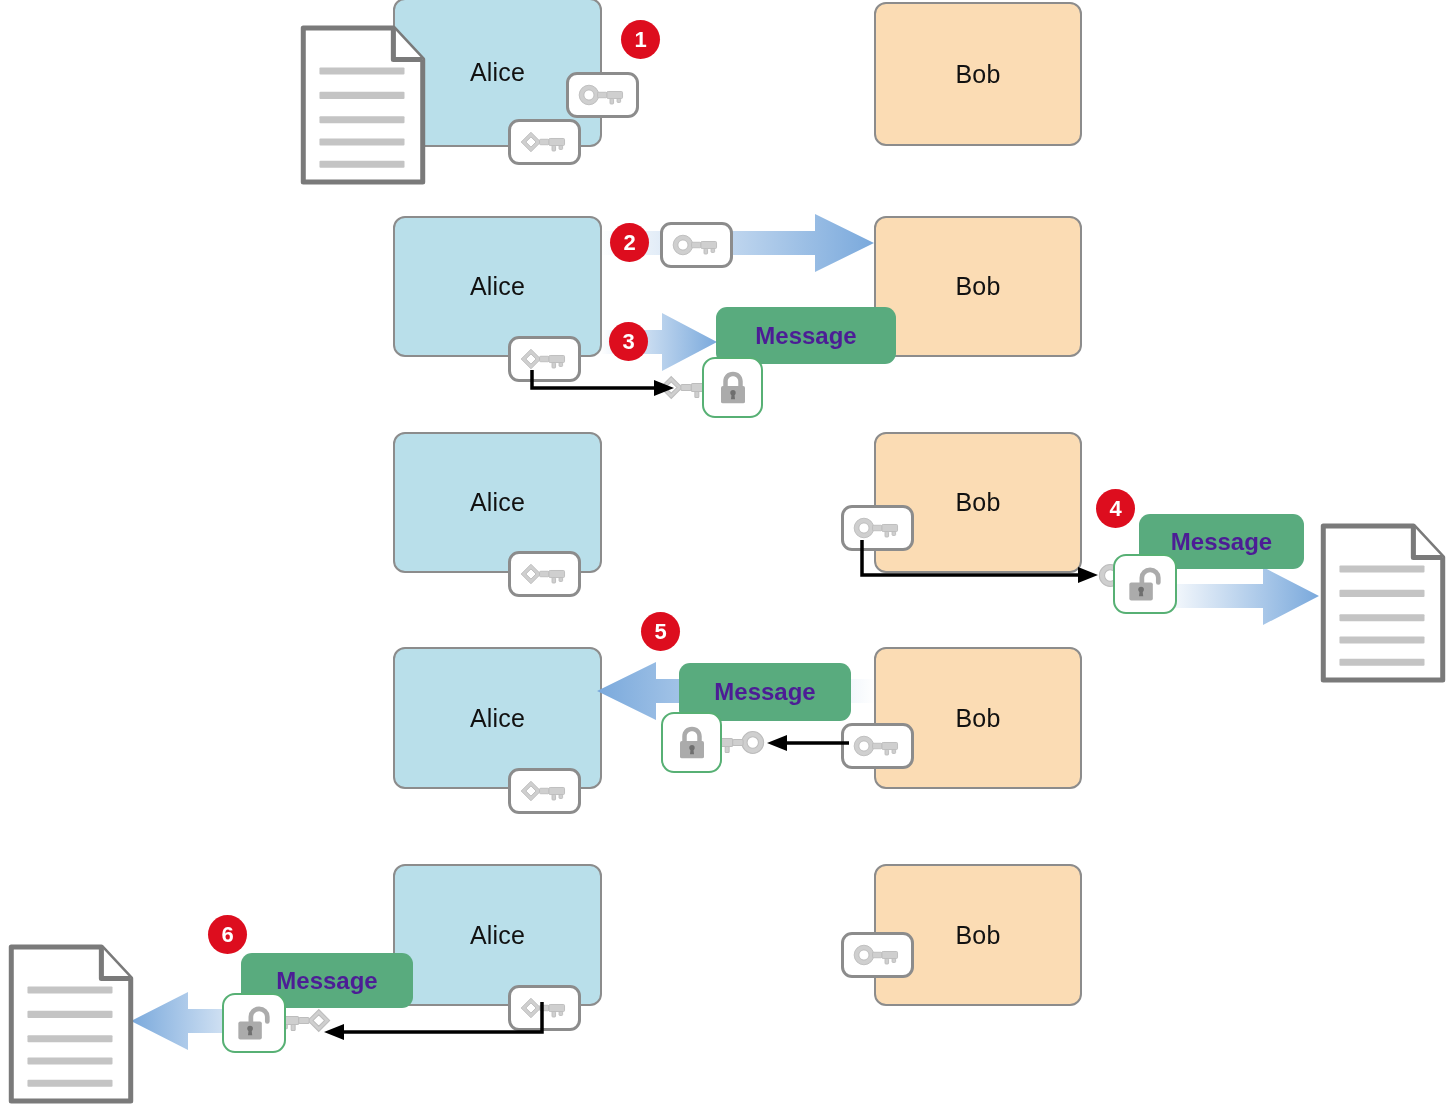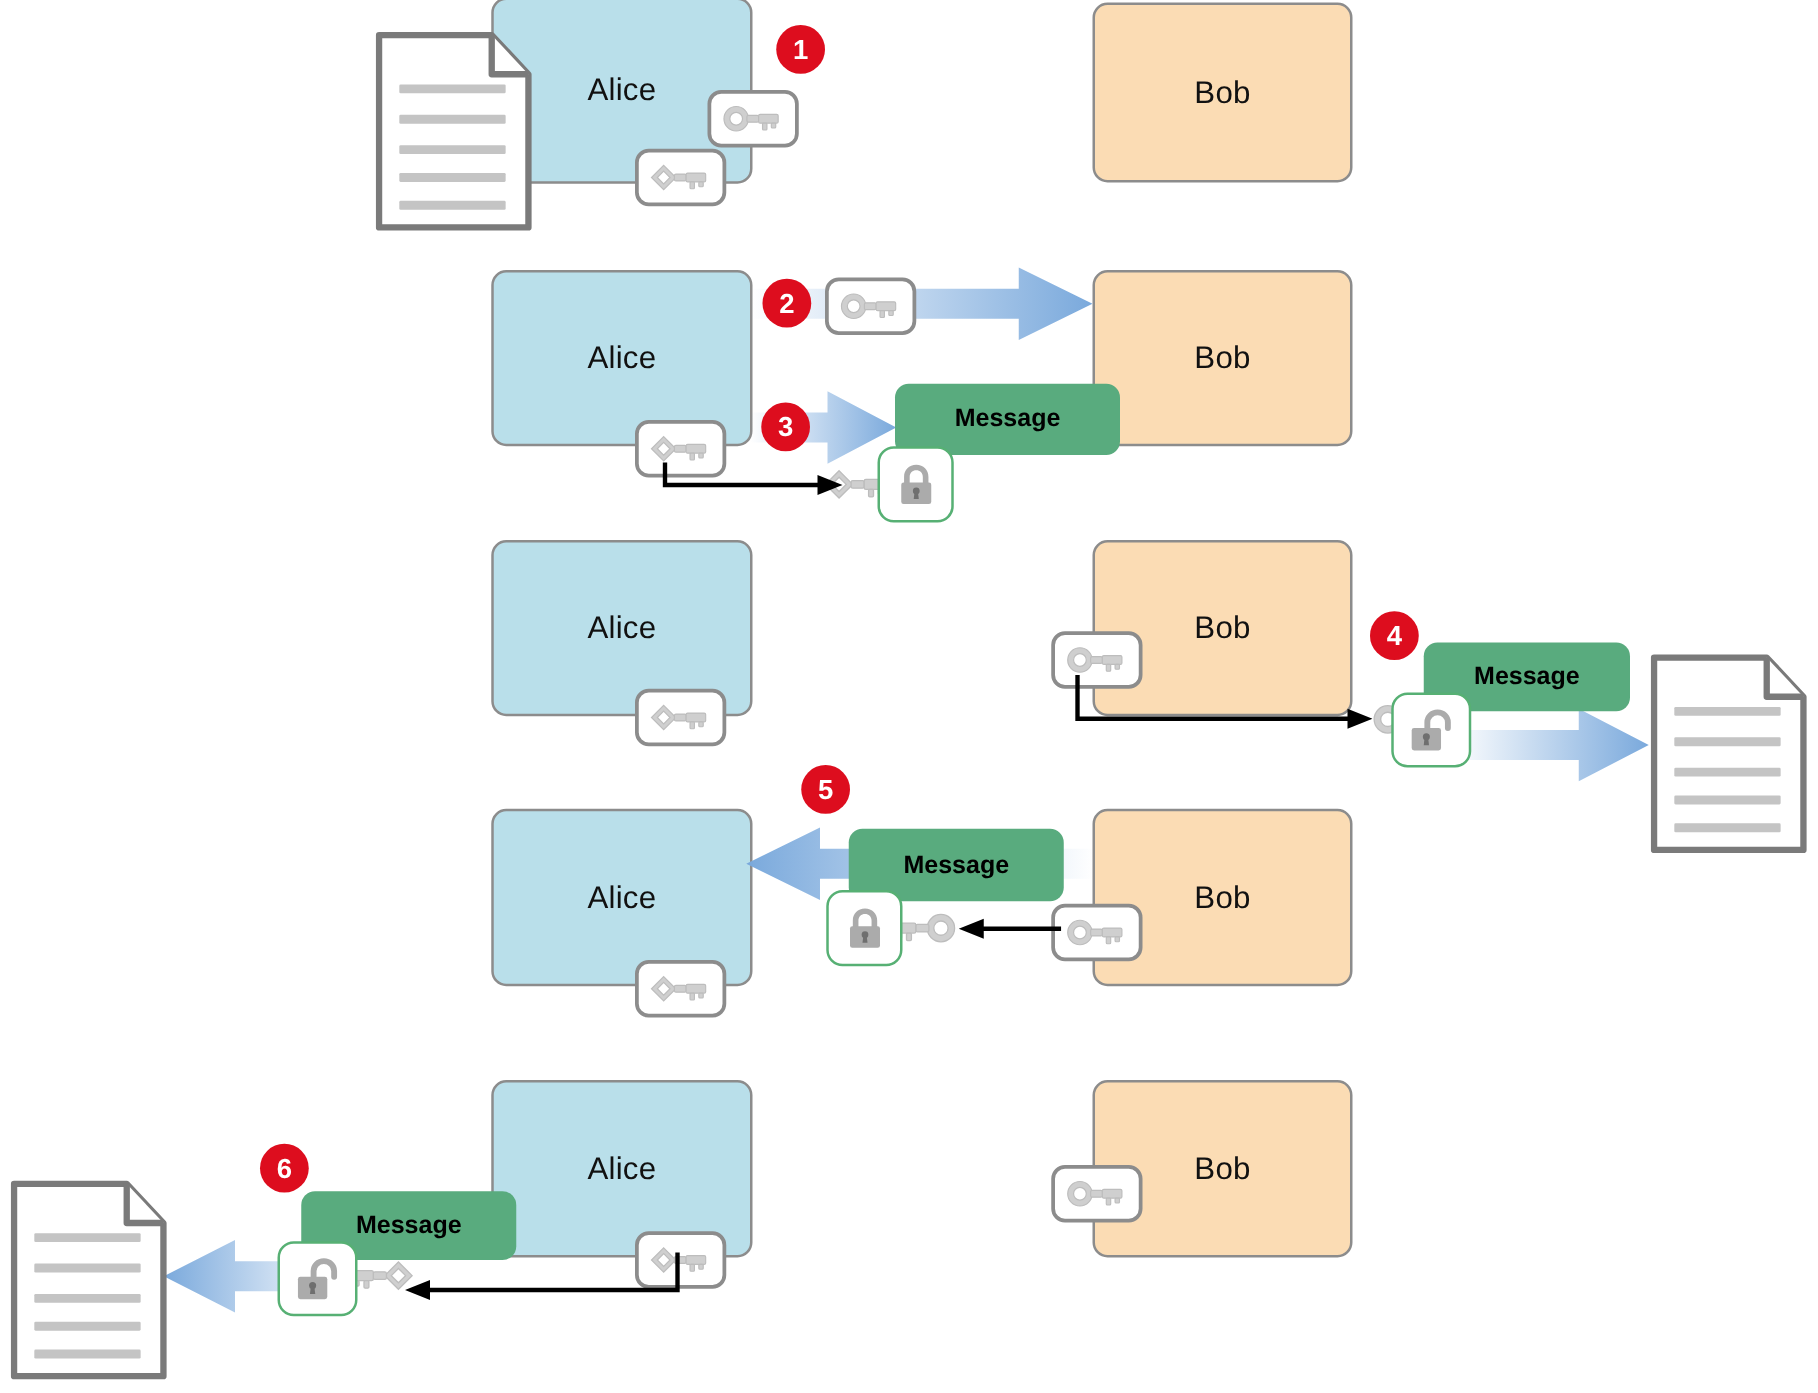--- a/index.html
+++ b/index.html
@@ -20,21 +20,21 @@
   .badge{
     position:absolute;width:39px;height:39px;border-radius:50%;
     background:#dd0d1e;color:#fff;font-size:22px;font-weight:bold;
     display:flex;align-items:center;justify-content:center;
     box-shadow:0 0 0 0 rgba(0,0,0,0);z-index:40;
   }
 
   
   .msg{
     position:absolute;background:#59ab7e;border-radius:11px;
-    color:#000000;font-size:20px;font-weight:bold;
+    color:#4c1d95;font-size:24px;font-weight:bold;
     display:flex;align-items:center;justify-content:center;
     padding:0 16px;z-index:25;
   }
 
   
   .keybadge{
     position:absolute;background:#fff;border:3px solid #8c8c8c;border-radius:11px;
     display:flex;align-items:center;justify-content:center;z-index:30;
   }
   

